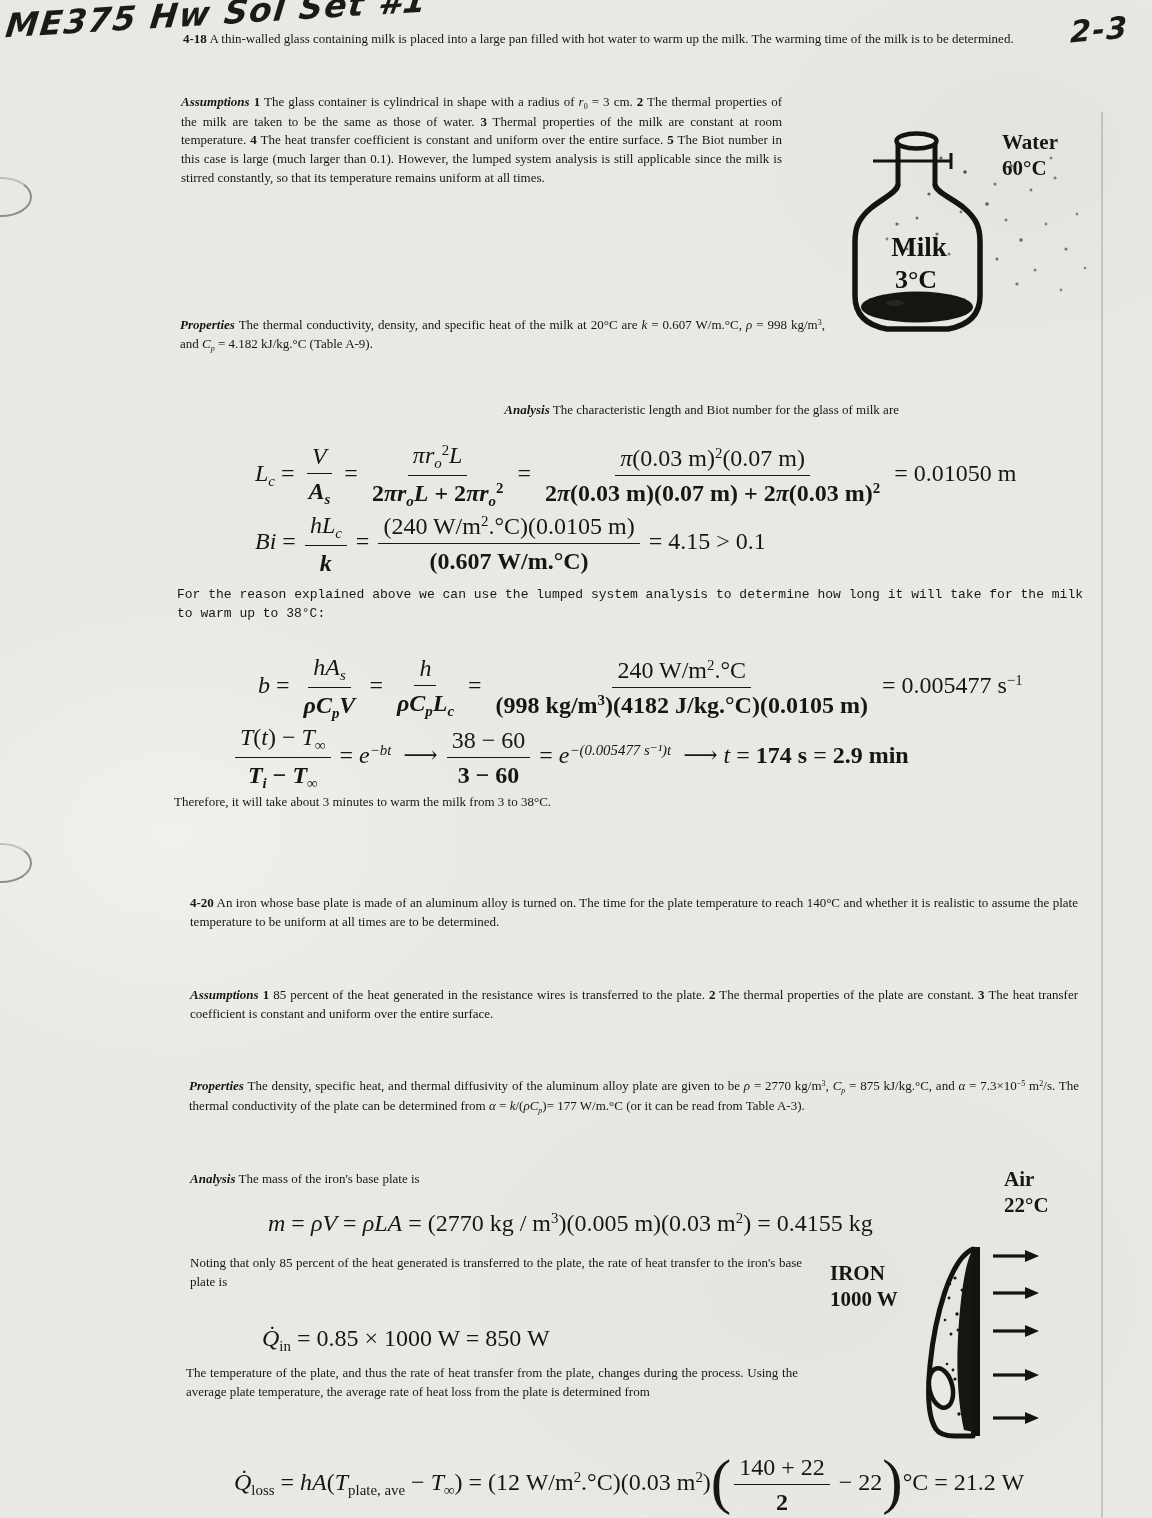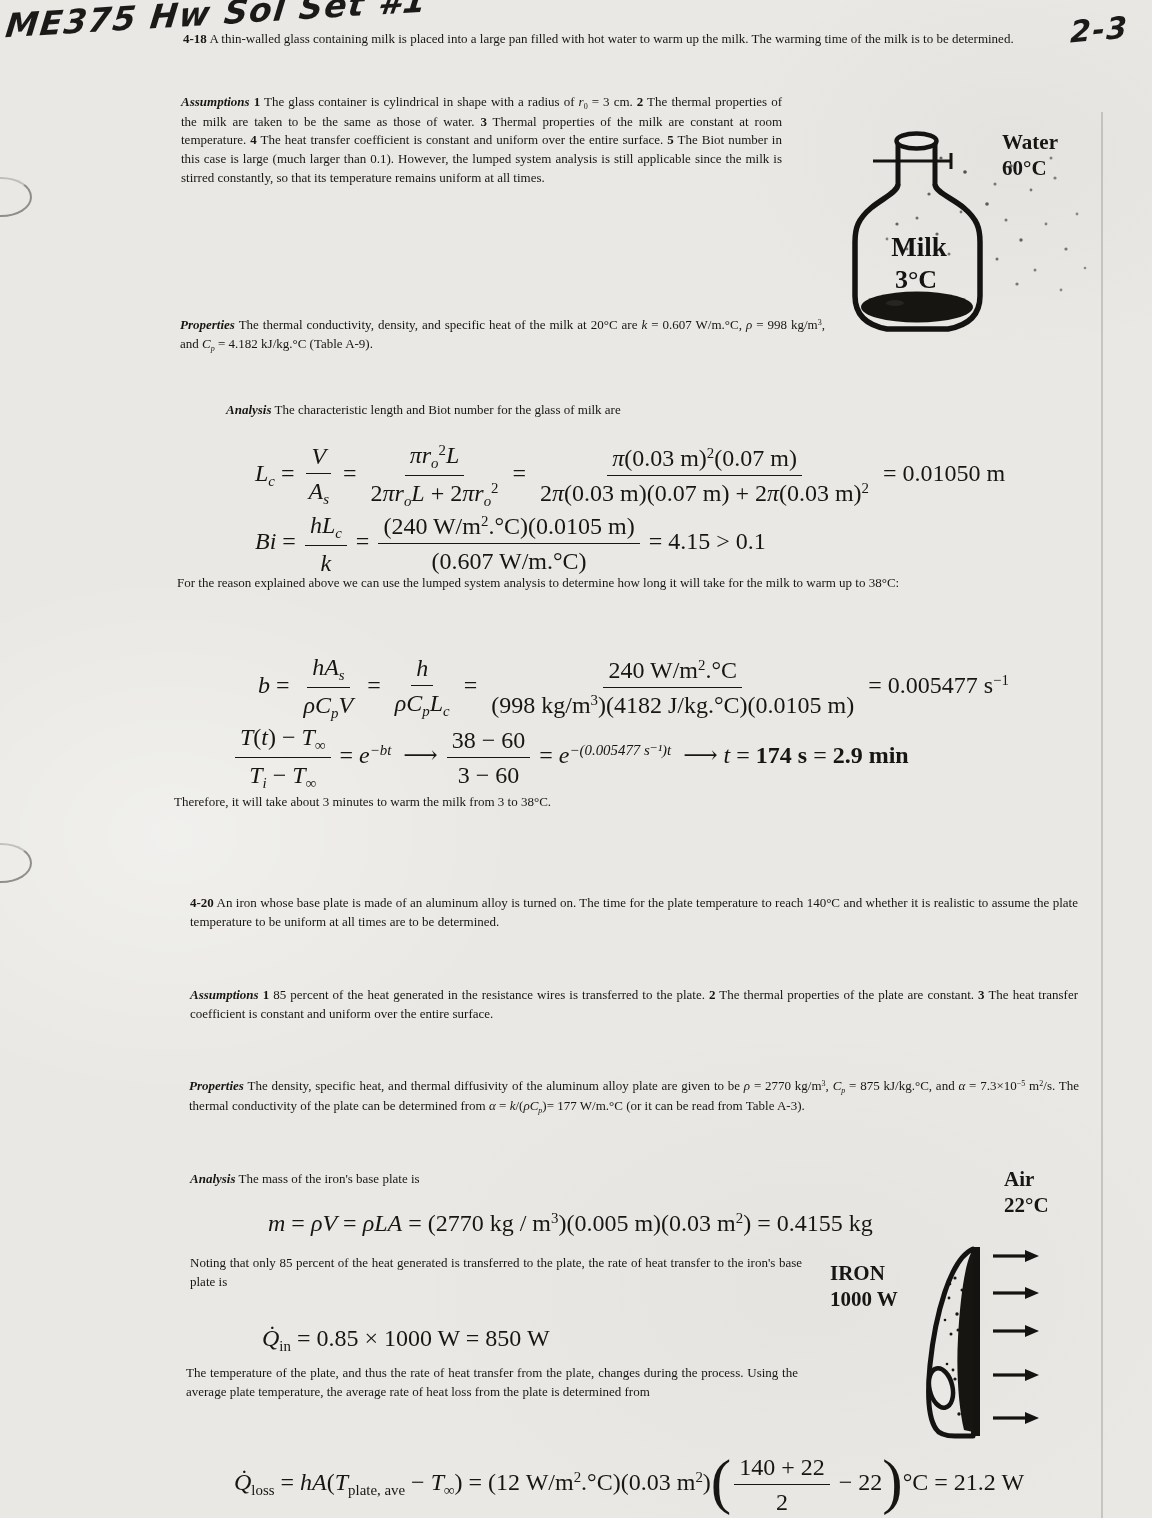--- a/index.html
+++ b/index.html
@@ -20,21 +20,21 @@
   .it{font-style:italic;}
   .bd{font-weight:700;}
   .bi{font-weight:700;font-style:italic;}
   .sub{font-size:.62em;font-style:italic;vertical-align:-.35em;}
   .rsub{font-size:.62em;font-style:normal;vertical-align:-.35em;}
   .sup{font-size:.62em;font-style:normal;vertical-align:.52em;}
   .isup{font-size:.62em;font-style:italic;vertical-align:.52em;}
   .bigp{font-size:2.55em;font-weight:400;vertical-align:middle;line-height:0;position:relative;top:-0.05em;}
   .frac{display:inline-flex;flex-direction:column;align-items:center;vertical-align:middle;margin:0 3px;line-height:1.25;text-align:center;}
   .frac>.num{display:block;border-bottom:1.7px solid #181614;padding:0 5px 2px;}
-  .frac>.den{display:block;padding:2px 5px 0;}
+  .frac>.den{display:block;padding:2px 5px 0;font-weight:bold;}
   .hand{
     font-family:"DejaVu Sans",sans-serif;font-style:italic;font-weight:700;
     color:#1c1a18;letter-spacing:1.5px;
   }
   .diagram-label{font-weight:700;font-size:21px;line-height:1.25;text-align:left;}
   .punch-hole{
     width:58px;height:36px;border:2px solid rgba(70,66,60,.55);border-radius:50%;
     border-top-color:rgba(70,66,60,.25);background:transparent;
   }
   .edge-line{width:2px;background:rgba(110,106,100,.28);}
@@ -100,27 +100,27 @@
   <text x="74" y="128" font-size="27" text-anchor="middle">Milk</text>
   <text x="71" y="160" font-size="26" text-anchor="middle">3°C</text>
 </svg>
 <div class="abs diagram-label" style="left:1002px;top:129px;width:78px;">
   <div>Water</div>
   <div>60°C</div>
 </div>
 
 <div class="abs para" style="left:180px;top:316px;width:645px;"><span class="bi">Properties</span><span class="rm"> The thermal conductivity, density, and specific heat of the milk at 20°C are </span><span class="it">k</span><span class="rm"> = 0.607 W/m.°C, </span><span class="it">ρ</span><span class="rm"> = 998 kg/m</span><span class="sup">3</span><span class="rm">, and </span><span class="it">C</span><span class="sub">p</span><span class="rm"> = 4.182 kJ/kg.°C (Table A-9).</span></div>
 
-<div class="abs para" style="left:179px;top:401px;width:720px;text-align:left;margin-left:47px;"><span class="bi">Analysis</span><span class="rm"> The characteristic length and Biot number for the glass of milk are</span></div>
+<div class="abs para" style="left:179px;top:401px;width:720px;text-align:right;"><span class="bi">Analysis</span><span class="rm"> The characteristic length and Biot number for the glass of milk are</span></div>
 
 <div class="abs eq" style="left:255px;top:440px;"><span class="it">L</span><span class="sub">c</span><span class="rm"> = </span><span class="frac"><span class="num"><span class="it">V</span></span><span class="den"><span class="it">A</span><span class="sub">s</span></span></span><span class="rm"> = </span><span class="frac"><span class="num"><span class="it">πr</span><span class="sub">o</span><span class="sup">2</span><span class="it">L</span></span><span class="den"><span class="rm">2</span><span class="it">πr</span><span class="sub">o</span><span class="it">L</span><span class="rm"> + 2</span><span class="it">πr</span><span class="sub">o</span><span class="sup">2</span></span></span><span class="rm"> = </span><span class="frac"><span class="num"><span class="it">π</span><span class="rm">(0.03 m)</span><span class="sup">2</span><span class="rm">(0.07 m)</span></span><span class="den"><span class="rm">2</span><span class="it">π</span><span class="rm">(0.03 m)(0.07 m) + 2</span><span class="it">π</span><span class="rm">(0.03 m)</span><span class="sup">2</span></span></span><span class="rm"> = 0.01050 m</span></div>
 
 <div class="abs eq" style="left:255px;top:510px;"><span class="it">Bi</span><span class="rm"> = </span><span class="frac"><span class="num"><span class="it">hL</span><span class="sub">c</span></span><span class="den"><span class="it">k</span></span></span><span class="rm"> = </span><span class="frac"><span class="num"><span class="rm">(240 W/m</span><span class="sup">2</span><span class="rm">.°C)(0.0105 m)</span></span><span class="den"><span class="rm">(0.607 W/m.°C)</span></span></span><span class="rm"> = 4.15 &gt; 0.1</span></div>
 
-<div class="abs para" style="left:177px;top:574px;width:906px;"><span class="rm">For the reason explained above we can use the lumped system analysis to determine how long it will take for the milk to warm up to 38°C:</span></div>
+<div class="abs para" style="left:177px;top:586px;width:906px;font-family:Liberation Mono, monospace;"><span class="rm">For the reason explained above we can use the lumped system analysis to determine how long it will take for the milk to warm up to 38°C:</span></div>
 
 <div class="abs eq" style="left:258px;top:652px;"><span class="it">b</span><span class="rm"> = </span><span class="frac"><span class="num"><span class="it">hA</span><span class="sub">s</span></span><span class="den"><span class="it">ρC</span><span class="sub">p</span><span class="it">V</span></span></span><span class="rm"> = </span><span class="frac"><span class="num"><span class="it">h</span></span><span class="den"><span class="it">ρC</span><span class="sub">p</span><span class="it">L</span><span class="sub">c</span></span></span><span class="rm"> = </span><span class="frac"><span class="num"><span class="rm">240 W/m</span><span class="sup">2</span><span class="rm">.°C</span></span><span class="den"><span class="rm">(998 kg/m</span><span class="sup">3</span><span class="rm">)(4182 J/kg.°C)(0.0105 m)</span></span></span><span class="rm"> = 0.005477 s</span><span class="sup">−1</span></div>
 
 <div class="abs eq" style="left:232px;top:722px;"><span class="frac"><span class="num"><span class="it">T</span><span class="rm">(</span><span class="it">t</span><span class="rm">) − </span><span class="it">T</span><span class="sub">∞</span></span><span class="den"><span class="it">T</span><span class="sub">i</span><span class="rm"> − </span><span class="it">T</span><span class="sub">∞</span></span></span><span class="rm"> = </span><span class="it">e</span><span class="isup">−bt</span><span class="rm">  ⟶ </span><span class="frac"><span class="num"><span class="rm">38 − 60</span></span><span class="den"><span class="rm">3 − 60</span></span></span><span class="rm"> = </span><span class="it">e</span><span class="isup">−(0.005477 s⁻¹)t</span><span class="rm">  ⟶ </span><span class="it">t</span><span class="rm"> = </span><span class="bd">174 s</span><span class="rm"> = </span><span class="bd">2.9 min</span></div>
 
 <div class="abs para" style="left:174px;top:793px;width:860px;text-align:left;"><span class="rm">Therefore, it will take about 3 minutes to warm the milk from 3 to 38°C.</span></div>
 
 <div class="abs para" style="left:190px;top:894px;width:888px;"><span class="bd">4-20</span><span class="rm"> An iron whose base plate is made of an aluminum alloy is turned on. The time for the plate temperature to reach 140°C and whether it is realistic to assume the plate temperature to be uniform at all times are to be determined.</span></div>
 
 <div class="abs para" style="left:190px;top:986px;width:888px;"><span class="bi">Assumptions</span><span class="rm"> </span><span class="bd">1</span><span class="rm"> 85 percent of the heat generated in the resistance wires is transferred to the plate. </span><span class="bd">2</span><span class="rm"> The thermal properties of the plate are constant. </span><span class="bd">3</span><span class="rm"> The heat transfer coefficient is constant and uniform over the entire surface.</span></div>

